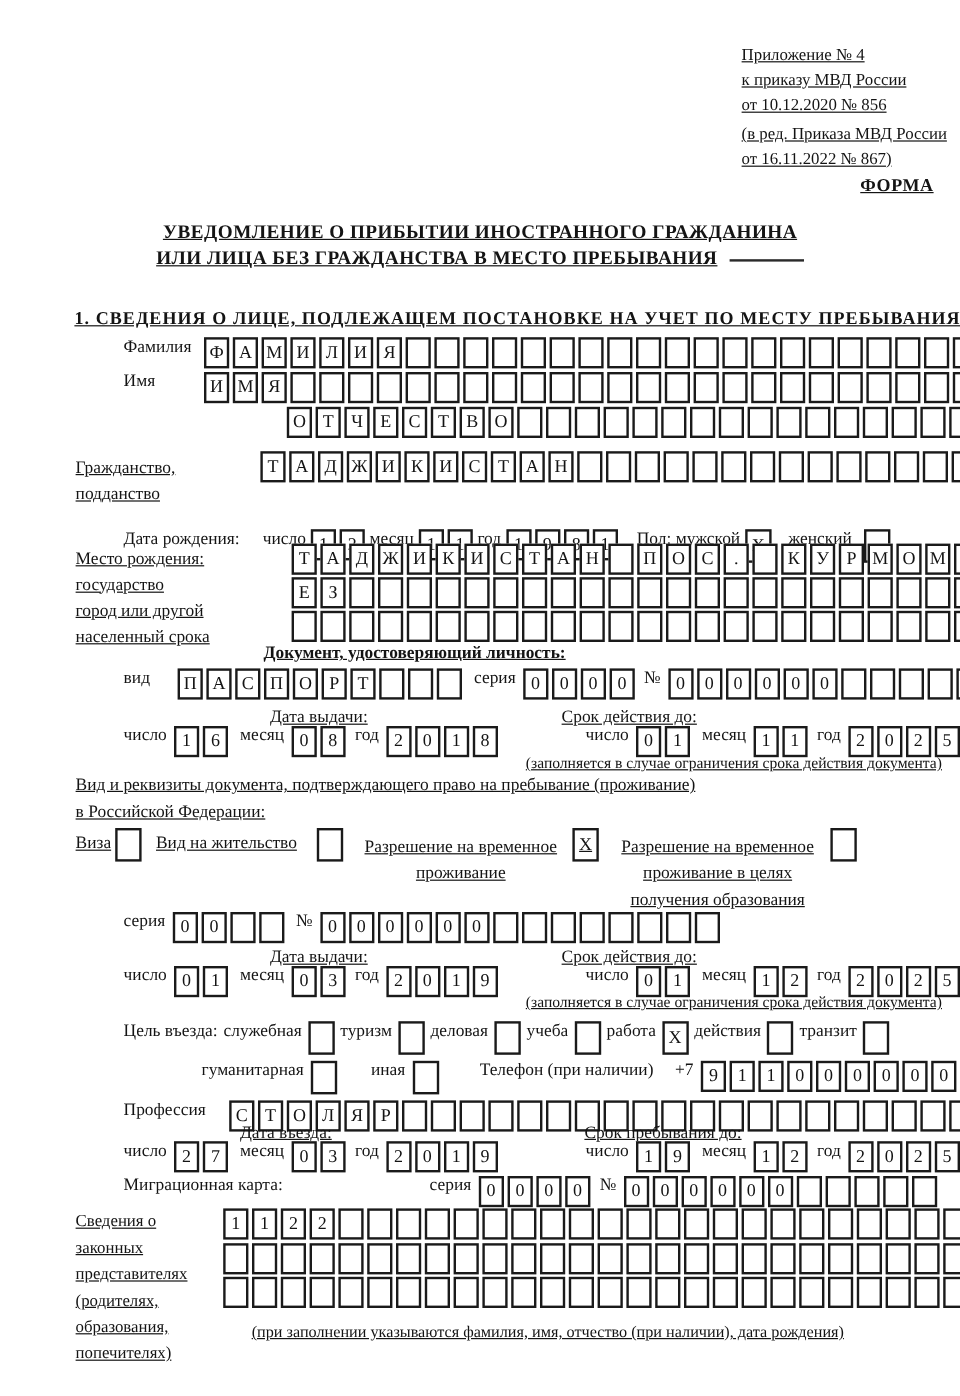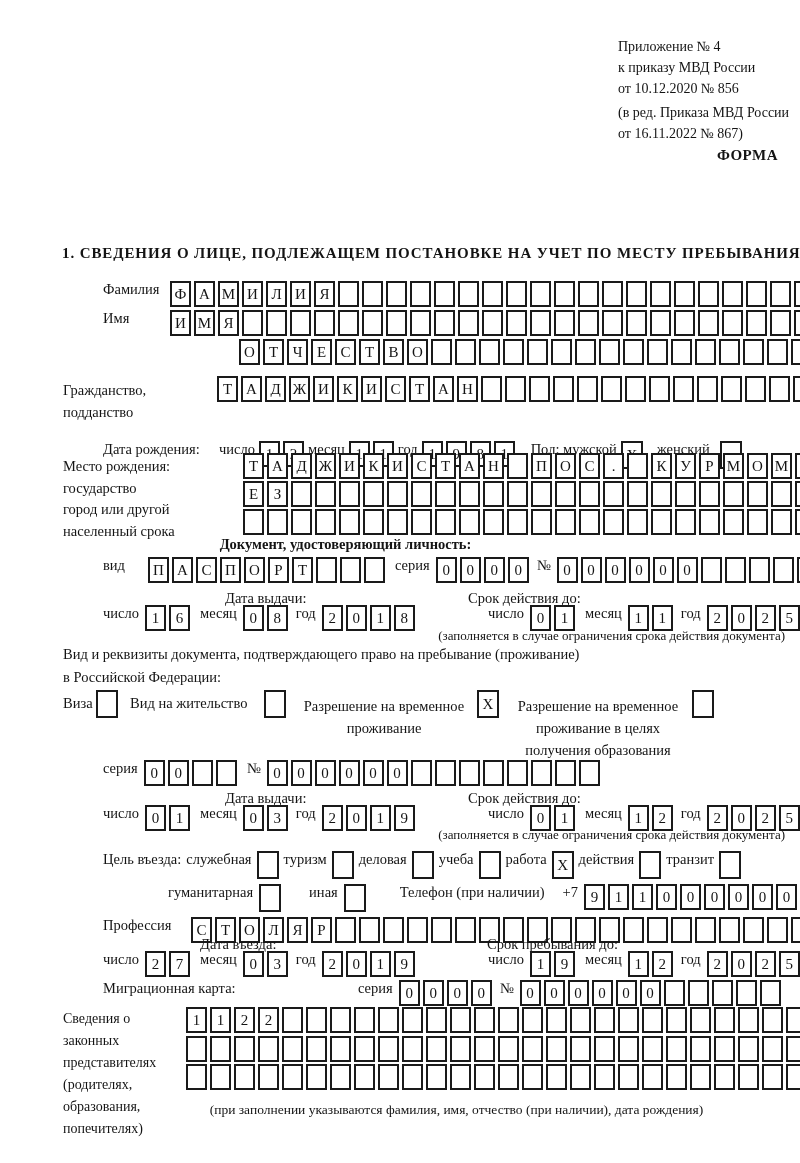--- a/index.html
+++ b/index.html
@@ -2,21 +2,21 @@
 <html><head>
 <meta charset="utf-8">
 <style>
   * { margin:0; padding:0; box-sizing:border-box; }
   html,body { background:#ffffff; }
   .page {
     position:relative; width:800px; height:1163px; background:#fff;
     font-family:"Liberation Serif","DejaVu Serif",serif;
     color:#141414; font-size:14.5px; overflow:hidden;
   }
-  .abs { position:absolute; }
+  .abs { position:absolute;text-decoration:underline; }
   .row { position:absolute; display:flex; align-items:flex-start; white-space:nowrap;margin-left:40px; }
   .boxes { display:flex; gap:3px; flex:none; }
   .cell {
     flex:none; width:21px; height:26px; border:2px solid #1a1a1a; background:#fff;
     display:flex; align-items:center; justify-content:center; font-size:15px; padding-top:1px;
   }
   .cb {
     flex:none; width:22px; height:28px; border:2px solid #1a1a1a; background:#fff;
     display:flex; align-items:center; justify-content:center; font-size:15px;
   }
@@ -39,22 +39,28 @@
   <div class="abs annex" style="left:618px;top:36px">
     <div>Приложение № 4</div>
     <div>к приказу МВД России</div>
     <div>от 10.12.2020 № 856</div>
     <div style="margin-top:3px">(в ред. Приказа МВД России</div>
     <div>от 16.11.2022 № 867)</div>
   </div>
 
   <div class="abs forma" style="left:618px;top:147px">ФОРМА</div>
 
-
-  <div class="abs sec1" style="left:62px;top:245px">1. СВЕДЕНИЯ О ЛИЦЕ, ПОДЛЕЖАЩЕМ ПОСТАНОВКЕ НА УЧЕТ ПО МЕСТУ ПРЕБЫВАНИЯ</div>
+  <div class="abs title" style="left:40px;top:183px;width:720px">
+    <div>УВЕДОМЛЕНИЕ О ПРИБЫТИИ ИНОСТРАННОГО ГРАЖДАНИНА</div>
+    <div>
+      <span>ИЛИ ЛИЦА БЕЗ ГРАЖДАНСТВА В МЕСТО ПРЕБЫВАНИЯ</span><span class="uline"></span>
+    </div>
+  </div>
+
+  <div class="abs sec1" style="left:62px;top:258px">1. СВЕДЕНИЯ О ЛИЦЕ, ПОДЛЕЖАЩЕМ ПОСТАНОВКЕ НА УЧЕТ ПО МЕСТУ ПРЕБЫВАНИЯ</div>
 
   <div class="row" style="left:63px;top:281px">
     <span class="lbl" style="width:67px">Фамилия</span>
     <span class="boxes">
         <span class="cell">Ф</span>
         <span class="cell">А</span>
         <span class="cell">М</span>
         <span class="cell">И</span>
         <span class="cell">Л</span>
         <span class="cell">И</span>

